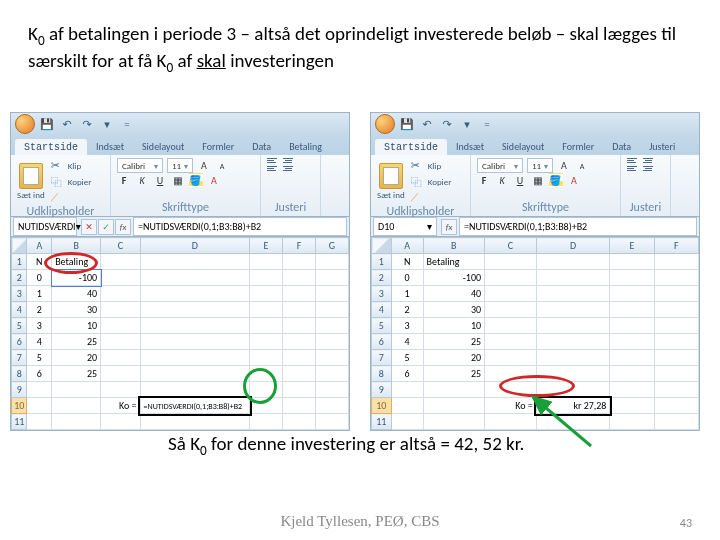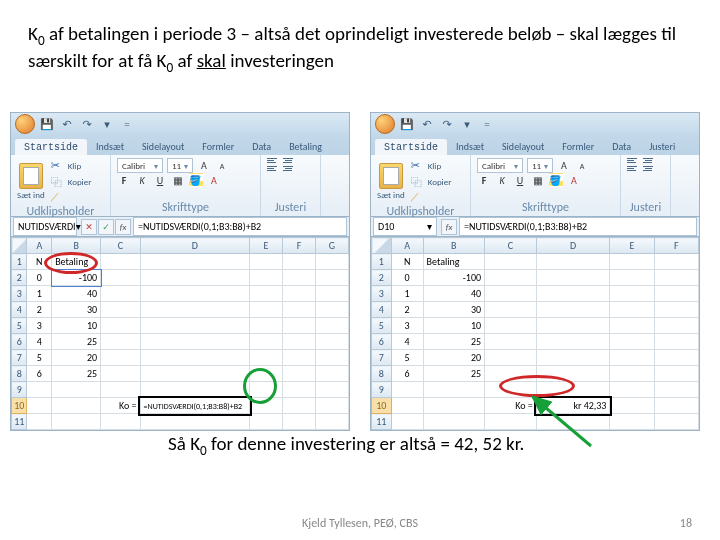--- a/index.html
+++ b/index.html
@@ -48,21 +48,21 @@
   .grid td.lbl { text-align:center; }
   .grid th.corner { width:16px; background:linear-gradient(135deg,#f4f8fc 50%,#c8d8e6 50%);}
   .grid th.rowh { width:16px; }
   .grid tr.r10 th.rowh { background:#f9e0a8; color:#8a6a2a; border-color:#e0b060;}
   .col-a { width:26px; } .col-b { width:50px; } .col-c { width:42px; } .col-d { width:110px; } .col-e,.col-f,.col-g { width:36px;}
   .red-ellipse { position:absolute; border:3px solid #d02828; border-radius:50%; pointer-events:none; }
   .green-ellipse { position:absolute; border:3px solid #18a038; border-radius:50%; pointer-events:none; }
   .green-arrow { position:absolute; pointer-events:none; }
   .bottom-text { position:absolute; top:432px; left:168px; right:30px; font-size:19px; color:#000; }
   .bottom-text .sub { font-size:0.7em; vertical-align:sub; }
-  .footer { position:absolute; bottom:10px; left:0; right:0; display:flex; justify-content:center; font-size:12px; color:#888; }
+  .footer { position:absolute; bottom:10px; left:0; right:0; display:flex; justify-content:center; font-size:15px; color:#888;font-family:Liberation Serif, serif; }
   .pagenum { position:absolute; bottom:10px; right:28px; font-size:12px; color:#888; }
 </style>
 </head>
 <body>
 
 <div class="heading">
   <span>K</span><span class="sub">0</span><span> af betalingen i periode 3 – altså det oprindeligt investerede beløb – skal lægges til særskilt for at få K</span><span class="sub">0</span><span> af </span><span class="ul">skal</span><span> investeringen</span>
 </div>
 
 <div class="shots">
@@ -504,21 +504,21 @@
               <td></td>
               <td></td>
               <td></td>
               <td></td>
             </tr>
         <tr class="r10">
               <th class="rowh">10</th>
               <td></td>
               <td></td>
               <td style="text-align:right;">Ko =</td>
-              <td style="text-align:right;outline:2px solid #000;">kr 42,33</td>
+              <td style="text-align:right;outline:2px solid #000;">kr 27,28</td>
               <td></td>
               <td></td>
             </tr>
         <tr>
               <th class="rowh">11</th>
               <td></td>
               <td></td>
               <td></td>
               <td></td>
               <td></td>
@@ -537,13 +537,13 @@
       <line x1="70" y1="55" x2="12" y2="6" stroke="#18a038" stroke-width="3" marker-end="url(#ah)"></line>
     </svg>
   </div>
 </div>
 
 <div class="bottom-text">
   <span>Så K</span><span class="sub">0</span><span> for denne investering er altså = 42, 52 kr.</span>
 </div>
 
 <div class="footer">Kjeld Tyllesen, PEØ, CBS</div>
-<div class="pagenum">18</div>
+<div class="pagenum">43</div>
 
 </body></html>

